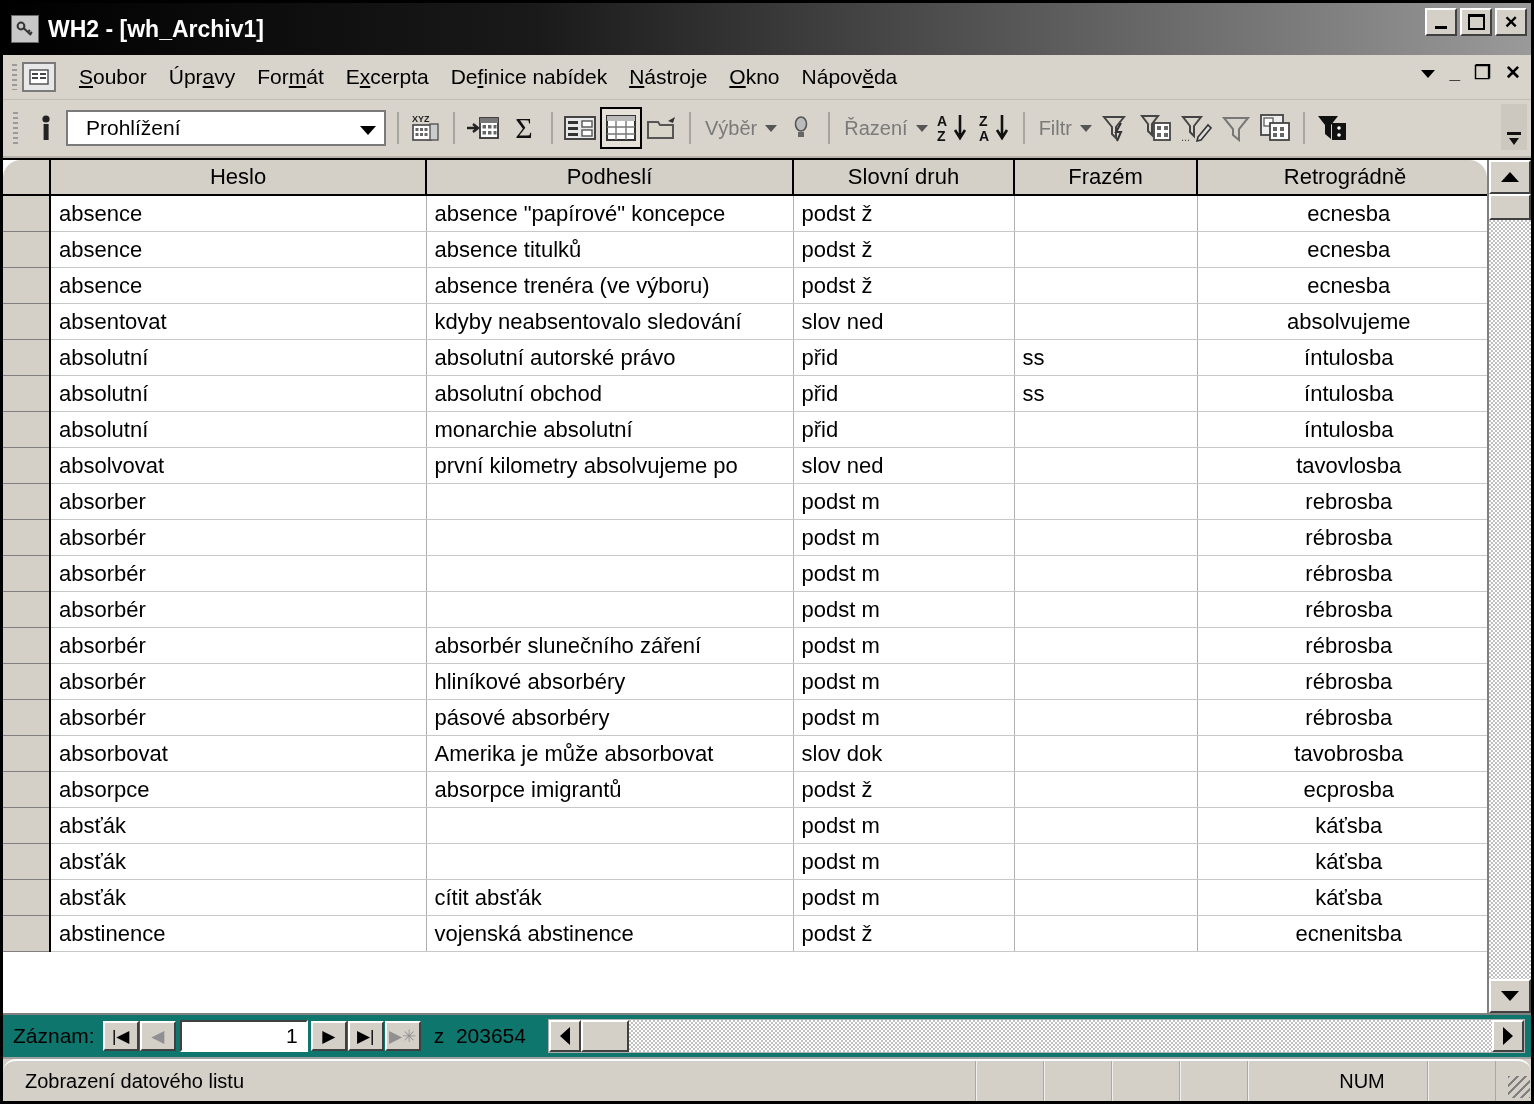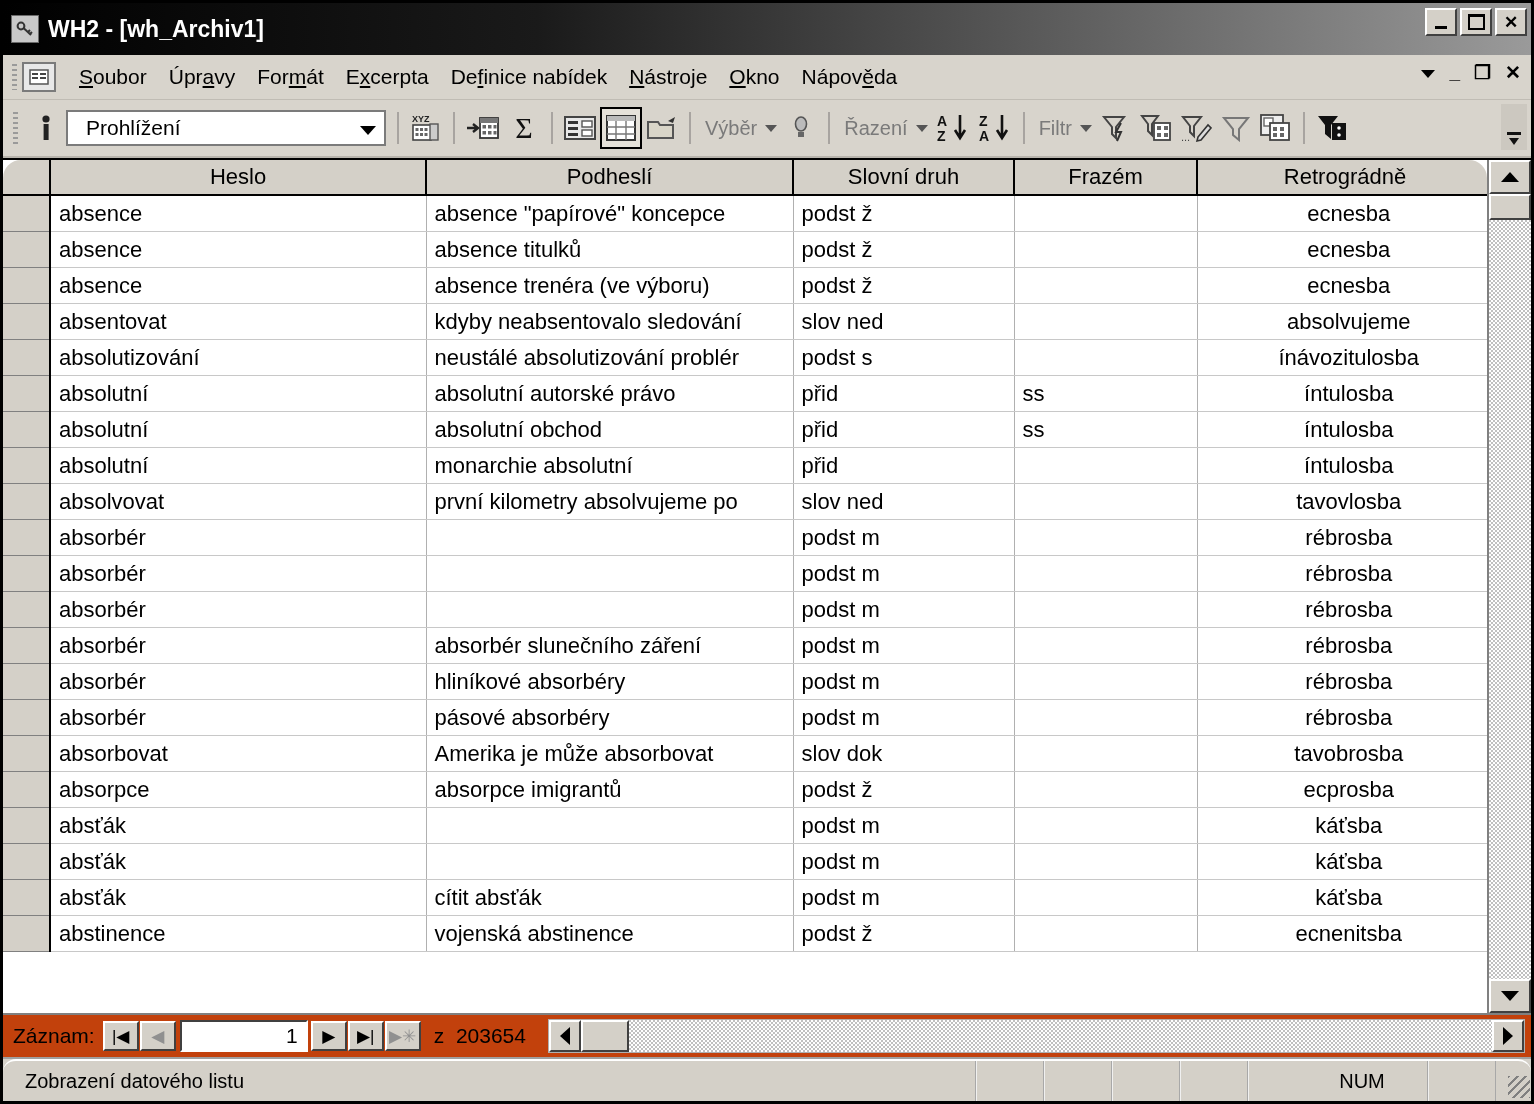--- a/index.html
+++ b/index.html
@@ -295,21 +295,21 @@
     background-size: 4px 4px;
   }
   .tri-up { width:0;height:0;border-left:9px solid transparent;border-right:9px solid transparent;border-bottom:10px solid #000; }
   .tri-down { width:0;height:0;border-left:9px solid transparent;border-right:9px solid transparent;border-top:10px solid #000; }
   .tri-left { width:0;height:0;border-top:9px solid transparent;border-bottom:9px solid transparent;border-right:10px solid #000; }
   .tri-right { width:0;height:0;border-top:9px solid transparent;border-bottom:9px solid transparent;border-left:10px solid #000; }
 
   
   .navbar {
     height: 42px;
-    background: #c2410c;
+    background: #0f766e;
     display: flex;
     align-items: center;
     flex: 0 0 auto;
     padding-left: 10px;
     border-bottom: 2px solid #a0a0a0;
   }
   .nav-label { font-size: 21px; color: #000; margin-right: 8px; }
   .nav-btn {
     width: 36px; height: 30px;
     background: #d4d0c8;
@@ -706,28 +706,20 @@
               <tr>
                 <td class="rowsel"></td>
                 <td>absentovat</td>
                 <td>kdyby neabsentovalo sledování</td>
                 <td>slov ned</td>
                 <td></td>
                 <td class="last-col">absolvujeme</td>
               </tr>
               <tr>
                 <td class="rowsel"></td>
-                <td>absolutizování</td>
-                <td>neustálé absolutizování problér</td>
-                <td>podst s</td>
-                <td></td>
-                <td class="last-col">ínávozitulosba</td>
-              </tr>
-              <tr>
-                <td class="rowsel"></td>
                 <td>absolutní</td>
                 <td>absolutní autorské právo</td>
                 <td>přid</td>
                 <td>ss</td>
                 <td class="last-col">íntulosba</td>
               </tr>
               <tr>
                 <td class="rowsel"></td>
                 <td>absolutní</td>
                 <td>absolutní obchod</td>
@@ -743,20 +735,28 @@
                 <td></td>
                 <td class="last-col">íntulosba</td>
               </tr>
               <tr>
                 <td class="rowsel"></td>
                 <td>absolvovat</td>
                 <td>první kilometry absolvujeme po</td>
                 <td>slov ned</td>
                 <td></td>
                 <td class="last-col">tavovlosba</td>
+              </tr>
+              <tr>
+                <td class="rowsel"></td>
+                <td>absorber</td>
+                <td></td>
+                <td>podst m</td>
+                <td></td>
+                <td class="last-col">rebrosba</td>
               </tr>
               <tr>
                 <td class="rowsel"></td>
                 <td>absorbér</td>
                 <td></td>
                 <td>podst m</td>
                 <td></td>
                 <td class="last-col">rébrosba</td>
               </tr>
               <tr>

